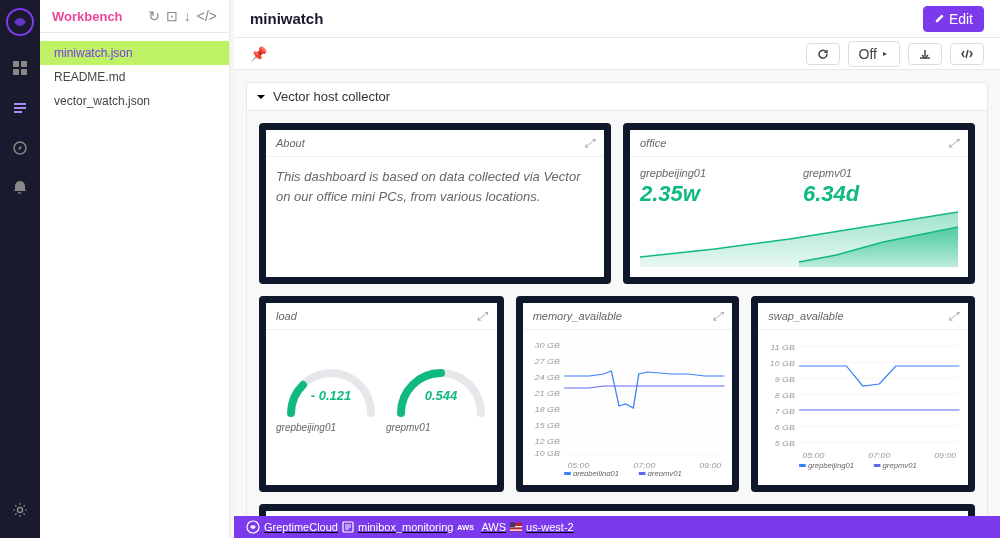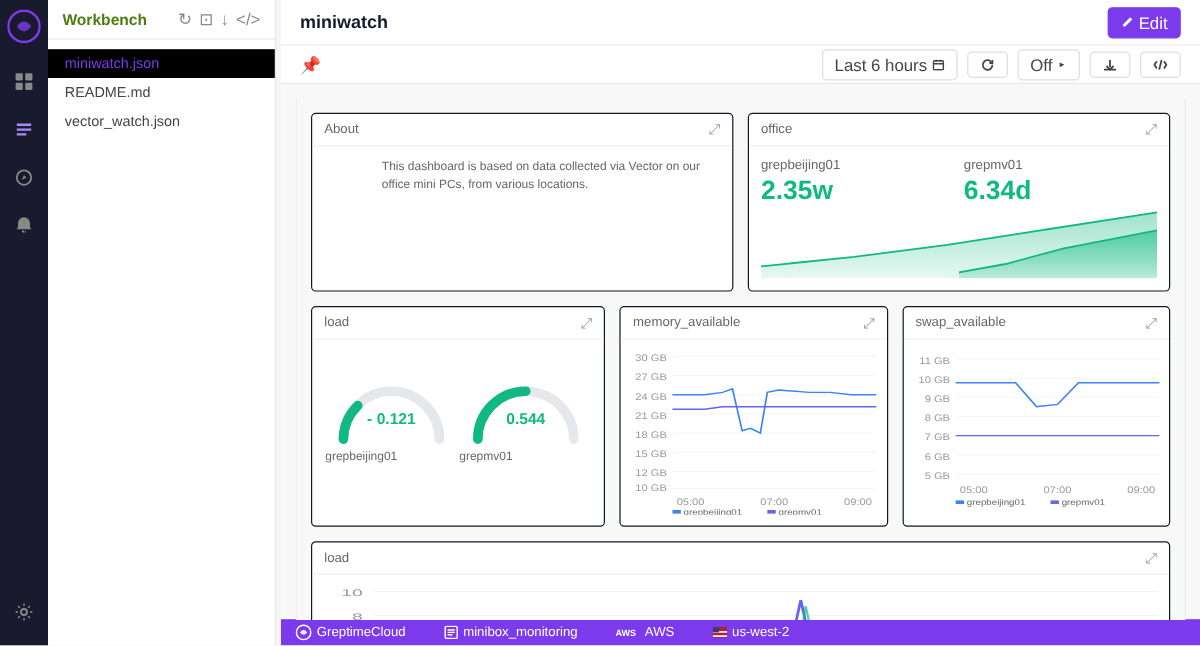--- a/index.html
+++ b/index.html
@@ -8,26 +8,26 @@
     .app-container { display: flex; flex: 1; overflow: hidden; }
 
     
     .icon-bar { width: 40px; background: #1a1a2e; display: flex; flex-direction: column; align-items: center; padding: 8px 0; gap: 16px; flex-shrink: 0; }
     .icon-bar-item { width: 24px; height: 24px; display: flex; align-items: center; justify-content: center; color: #888; cursor: pointer; border-radius: 4px; }
     .icon-bar-item.active { color: #a78bfa; }
 
     
     .sidebar { width: 190px; background: #fff; border-right: 1px solid #e8e8e8; display: flex; flex-direction: column; flex-shrink: 0; }
     .sidebar-header { padding: 8px 12px; border-bottom: 1px solid #e8e8e8; display: flex; align-items: center; gap: 6px; }
-    .sidebar-title { font-size: 13px; font-weight: 600; color: #4d7c0f; }
+    .sidebar-title { font-size: 13px; font-weight: 600; color: #ec4899; }
     .sidebar-actions { display: flex; gap: 6px; margin-left: auto; }
     .sidebar-actions span { color: #888; cursor: pointer; font-size: 14px; }
     .sidebar-files { padding: 8px 0; }
     .sidebar-file { padding: 5px 14px; cursor: pointer; color: #444; font-size: 12px; border-radius: 0; }
-    .sidebar-file.active { color: #7c3aed; background: #000000; }
+    .sidebar-file.active { color: #7c3aed; background: #bef264; }
     .resize-handle { width: 4px; background: transparent; cursor: col-resize; flex-shrink: 0; }
 
     
     .main-content { flex: 1; display: flex; flex-direction: column; overflow: hidden; background: #f8f8f8; }
 
     
     .topbar { background: #fff; border-bottom: 1px solid #e8e8e8; padding: 0 16px; height: 38px; display: flex; align-items: center; gap: 12px; flex-shrink: 0; }
     .topbar-title { font-size: 15px; font-weight: 600; color: #1a1a2e; flex: 1; }
     .topbar-controls { display: flex; align-items: center; gap: 8px; }
     .btn { padding: 4px 10px; border: 1px solid #ddd; border-radius: 4px; background: #fff; cursor: pointer; font-size: 14px; color: #444; display: flex; align-items: center; gap: 4px; }
@@ -40,30 +40,30 @@
     
     .dashboard { flex: 1; overflow-y: auto; padding: 12px; }
 
     
     .section-header { display: flex; align-items: center; gap: 6px; padding: 6px 8px; background: #fff; border: 1px solid #e8e8e8; border-radius: 4px 4px 0 0; margin-bottom: 0; cursor: pointer; }
     .section-header-text { font-size: 13px; font-weight: 500; color: #333; }
     .section-content { border: 1px solid #e8e8e8; border-top: none; border-radius: 0 0 4px 4px; background: #f8f8f8; padding: 12px; }
 
     
     .panels-row { display: flex; gap: 12px; margin-bottom: 12px; }
-    .panel { background: #fff; border: 1px solid #0f172a; border-radius: 4px; overflow: hidden; }
+    .panel { background: #fff; border: 7px solid #0f172a; border-radius: 4px; overflow: hidden; font-style: italic; }
     .panel-header { padding: 6px 10px; display: flex; align-items: center; justify-content: space-between; border-bottom: 1px solid #f0f0f0; }
     .panel-title { font-size: 11px; color: #666; font-weight: 500; }
     .panel-expand { color: #999; cursor: pointer; font-size: 12px; }
     .panel-body { padding: 10px; }
 
     
     .about-panel { flex: 1; }
     .about-title { font-size: 15px; font-weight: 700; color: #333; margin-bottom: 6px; }
-    .about-desc { font-size: 10px; color: #666; line-height: 1.5; margin-left: 48px; }
+    .about-desc { font-size: 13px; color: #666; line-height: 1.5; }
 
     
     .uptime-panel { flex: 1; }
     .uptime-grid { display: flex; gap: 8px; }
     .uptime-item { flex: 1; }
     .uptime-host { font-size: 11px; color: #666; margin-bottom: 2px; }
     .uptime-value { font-size: 22px; font-weight: 600; color: #10b981; }
     .uptime-chart-area { height: 60px; position: relative; overflow: hidden; }
 
     
@@ -72,21 +72,21 @@
     .gauge-container { display: flex; flex-direction: column; gap: 4px; }
     .gauge-label { font-size: 10px; color: #666; }
 
     
     .chart-panel { flex: 1; }
 
     
     .memory-panel { flex: 1; }
 
     
-    .statusbar { height: 22px; background: #7c3aed; display: flex; align-items: center; padding: 0 12px; gap: 32px; flex-shrink: 0; }
+    .statusbar { height: 22px; background: #7c3aed; display: flex; align-items: center; padding: 0 12px; gap: 4px; flex-shrink: 0; text-decoration: underline; }
     .statusbar-item { color: #fff; font-size: 11px; display: flex; align-items: center; gap: 4px; }
 
     
     svg text { font-family: -apple-system, sans-serif; }
 
     
     .gauge-svg { display: block; }
   </style>
 </head>
 <body>
@@ -166,27 +166,20 @@
           <span>Edit</span>
         </button>
       </div>
     </div>
 
     <div class="subtoolbar">
       <span class="pin-icon">📌</span>
       <div style="flex:1;"></div>
 
       <button class="btn">
-        <span>Last 6 hours</span>
-        <svg width="10" height="10" viewBox="0 0 12 12" fill="none" stroke="currentColor" stroke-width="1.5">
-            <rect x="1" y="2" width="10" height="9" rx="1"></rect>
-            <path d="M4 1v2M8 1v2M1 5h10"></path>
-          </svg>
-      </button>
-      <button class="btn">
         <svg width="12" height="12" viewBox="0 0 12 12" fill="none" stroke="currentColor" stroke-width="1.5">
             <path d="M10 6a4 4 0 11-1-2.5"></path>
             <path d="M10 2v2.5H7.5"></path>
           </svg>
       </button>
       <button class="btn">
         <span>Off</span>
         <svg width="8" height="8" viewBox="0 0 8 8" fill="currentColor">
             <path d="M2 2l4 2-4 2z"></path>
           </svg>
@@ -199,20 +192,26 @@
       </button>
       <button class="btn">
         <svg width="12" height="12" viewBox="0 0 12 12" fill="none" stroke="currentColor" stroke-width="1.5">
             <path d="M3 3L1 6l2 3M9 3l2 3-2 3M7 2l-2 8"></path>
           </svg>
       </button>
     </div>
 
     <div class="dashboard">
 
+      <div class="section-header">
+        <svg width="12" height="12" viewBox="0 0 12 12" fill="currentColor">
+            <path d="M2 4l4 4 4-4z"></path>
+          </svg>
+        <span class="section-header-text">Vector host collector</span>
+      </div>
       <div class="section-content">
 
         <div class="panels-row">
 
           <div class="panel about-panel" style="flex:1;">
             <div class="panel-header">
               <span class="panel-title">About</span>
               <span class="panel-expand">⤢</span>
             </div>
             <div class="panel-body">

